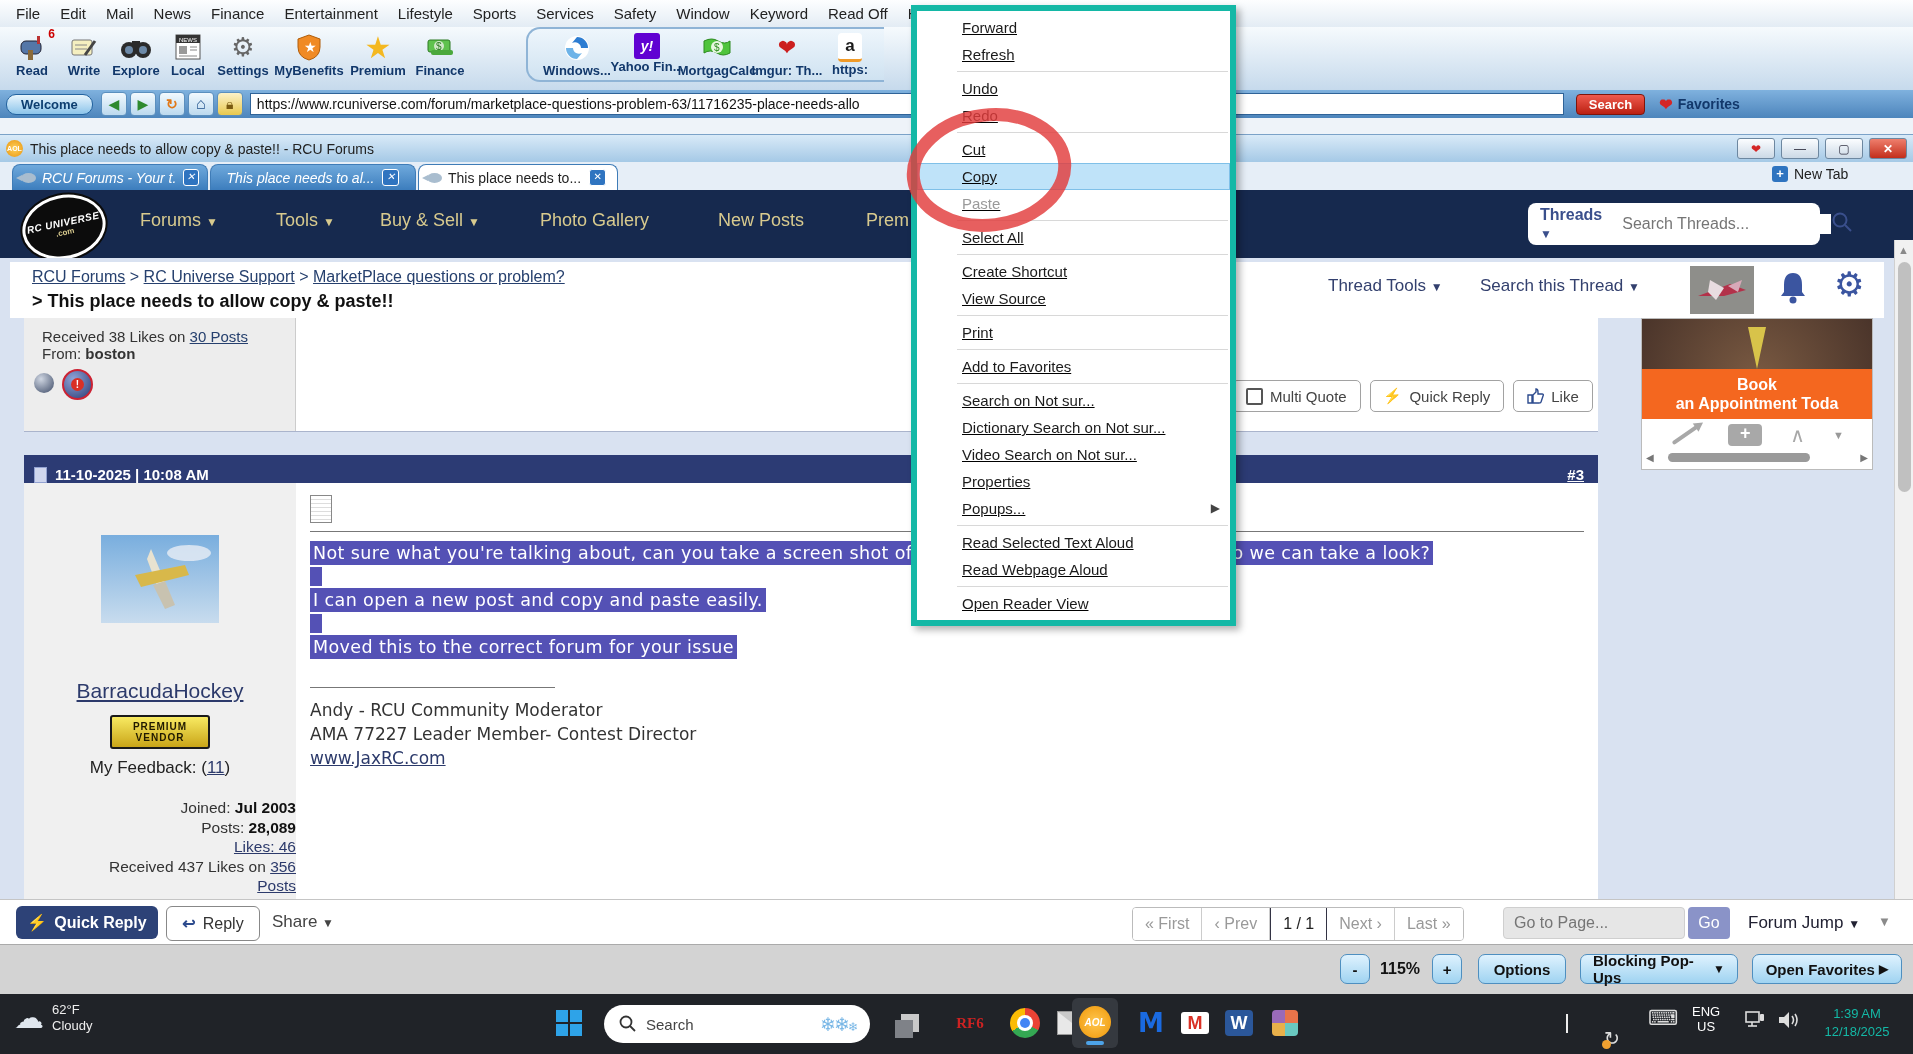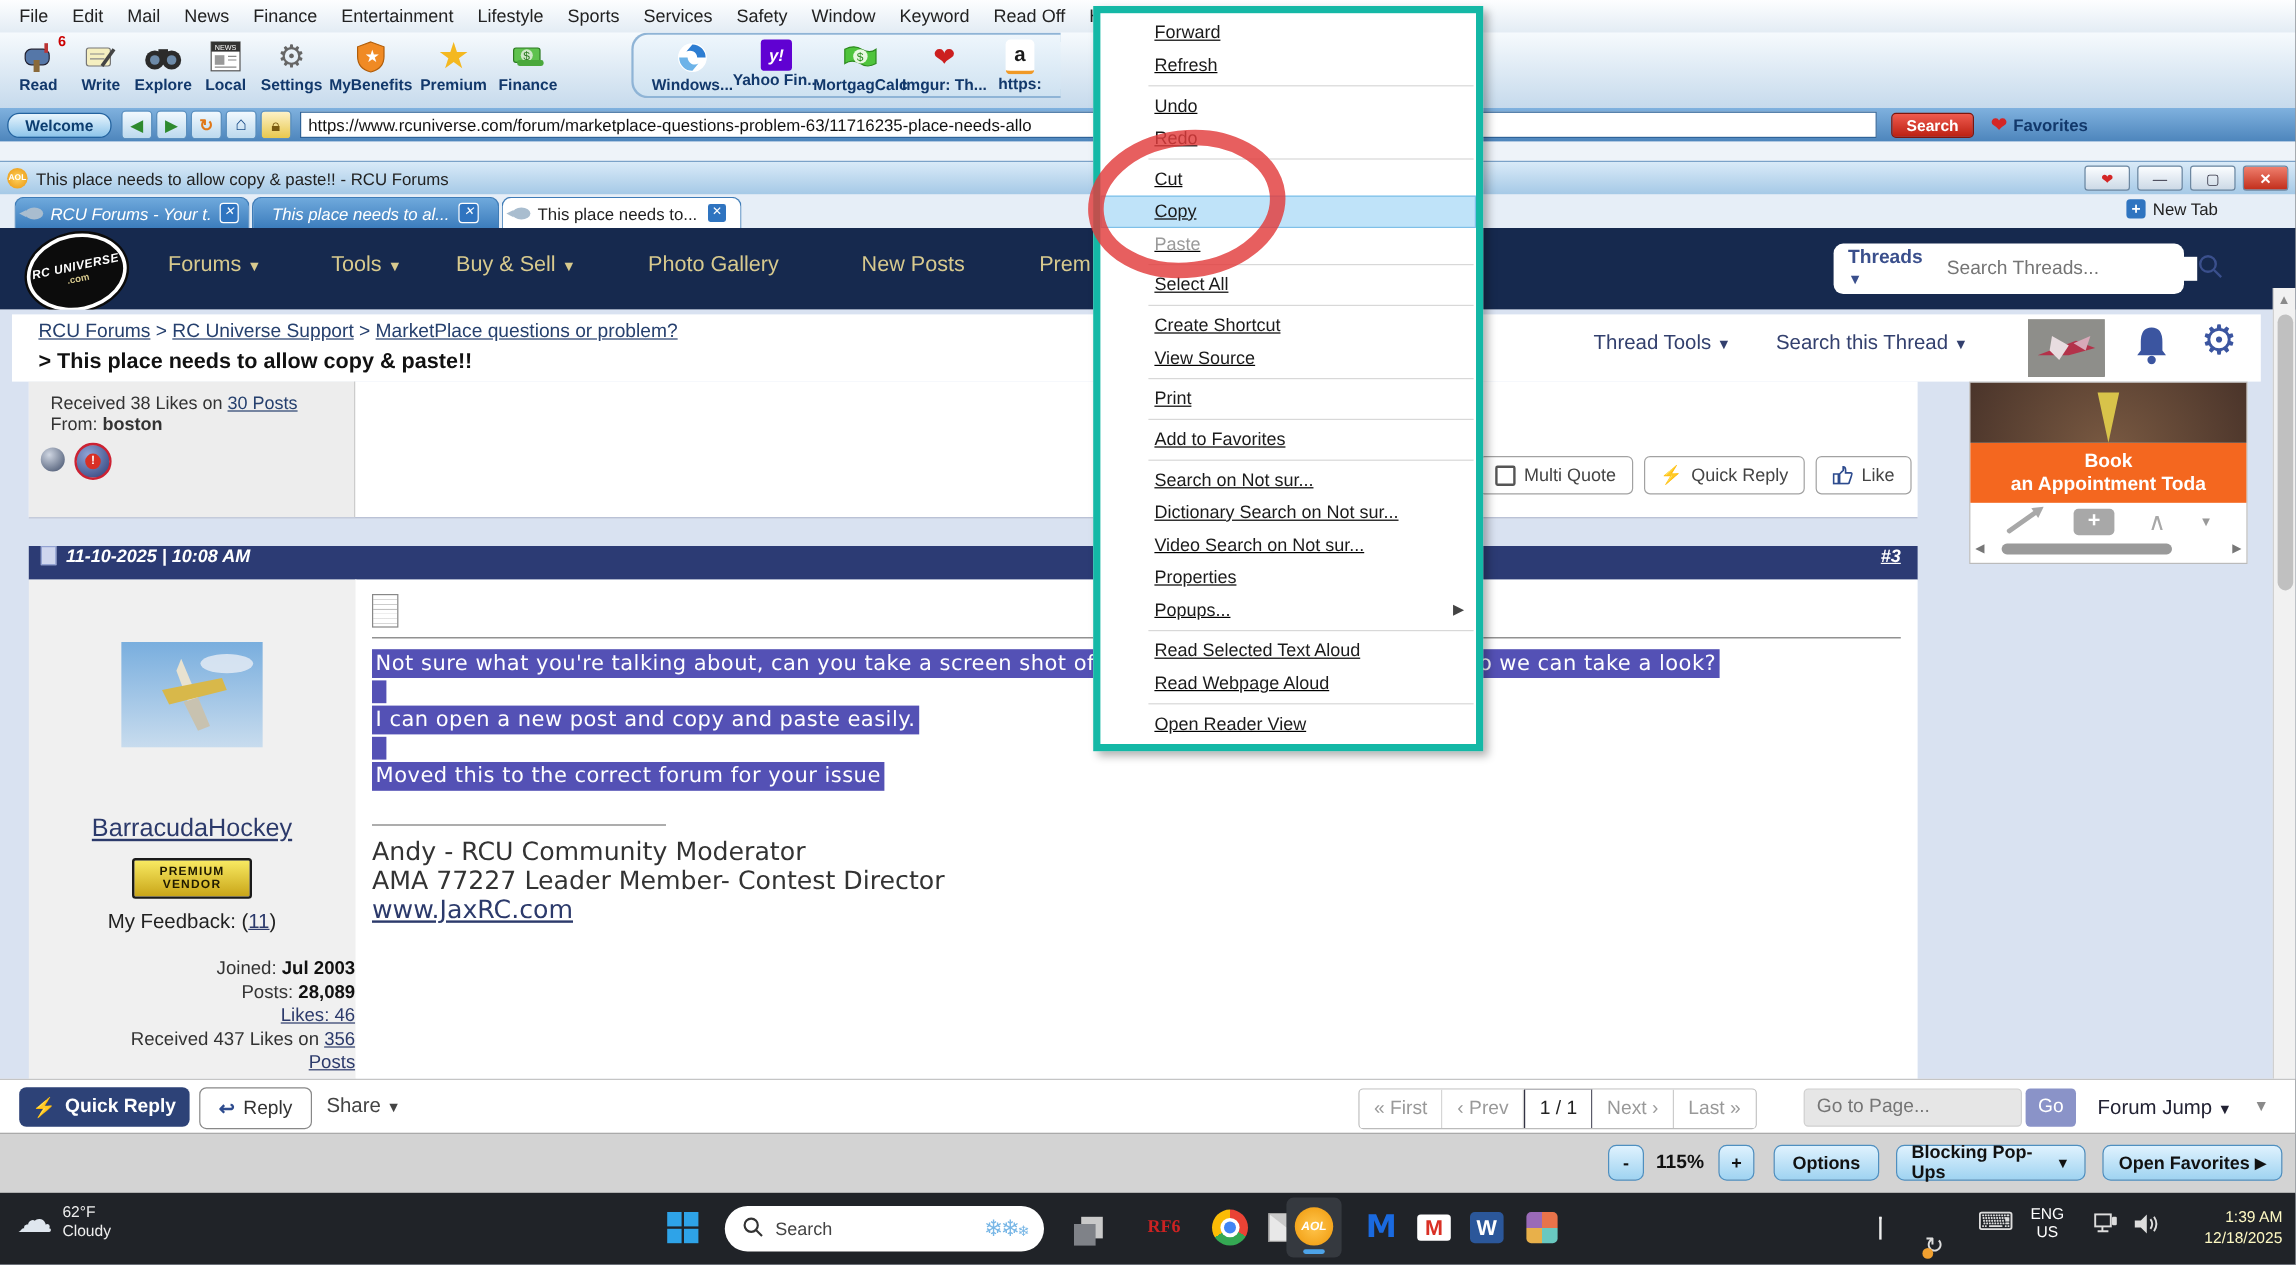--- a/index.html
+++ b/index.html
@@ -87,21 +87,21 @@
   .orb2{position:absolute;left:38px;top:51px;width:27px;height:27px;border-radius:50%;
     background:radial-gradient(circle at 35% 30%,#8fa4d8,#2c3c74);border:2px solid #c23;display:flex;align-items:center;justify-content:center;}
   .orb2 .ex{width:13px;height:13px;border-radius:50%;background:#d93025;color:#fff;font-size:10px;
     font-weight:bold;text-align:center;line-height:13px;}
   #actrow{position:absolute;left:1232px;top:122px;display:flex;gap:9px;}
   .wbtn{height:30px;background:#fff;border:1px solid #a2a2a2;border-radius:5px;display:flex;align-items:center;
     padding:0 13px;font-size:15px;color:#444;white-space:nowrap;}
   .wbtn .bi{color:#2d4b8e;margin-right:7px;font-size:15px;display:flex;align-items:center;}
   .cbox{width:13px;height:13px;border:2px solid #555;border-radius:2px;margin-right:7px;}
   
-  #phead{position:absolute;left:24px;top:197px;width:1574px;height:28px;background:#2c3b74;display:flex;align-items:flex-start;font-style:italic;}
+  #phead{position:absolute;left:24px;top:197px;width:1574px;height:28px;background:#2c3b74;display:flex;align-items:flex-end;}
   .pgicon{width:11px;height:14px;background:#cfd6ee;border:1px solid #93a2d2;margin:0 8px 0 10px;}
   .pdate{color:#fff;font-weight:bold;font-size:15px;}
   .pnum{margin-left:auto;margin-right:14px;color:#fff;font-weight:bold;font-size:15px;text-decoration:underline;}
   #pside{position:absolute;left:24px;top:225px;width:272px;height:416px;background:#f0f0f0;border-right:1px solid #ccc;
     text-align:center;font-size:15px;color:#333;}
   .avatar{margin:52px auto 0;width:118px;height:88px;display:block;}
   .uname{display:inline-block;margin-top:56px;font-size:21px;color:#2c3a6b;text-decoration:underline;}
   .vbadge{margin:12px auto 0;width:96px;height:30px;background:linear-gradient(#f8ea62,#c9a518);
     border:2px solid #1a1a1a;border-radius:3px;display:flex;flex-direction:column;align-items:center;justify-content:center;}
   .vbadge span{font-size:10px;font-weight:bold;color:#201a00;letter-spacing:1px;line-height:11px;}
@@ -111,21 +111,21 @@
   .stats b{color:#111;}
   .stats a{color:#2c3a6b;text-decoration:underline;}
   #pbody{position:absolute;left:296px;top:225px;width:1302px;height:416px;background:#fff;
     padding:12px 14px;box-sizing:border-box;font-family:"DejaVu Sans",sans-serif;}
   .paper{width:20px;height:26px;border:1px solid #888;background:repeating-linear-gradient(#fff,#fff 3px,#bbb 4px);margin-bottom:8px;}
   .bodyhr{border:none;border-top:1px solid #777;margin:0 0 9px 0;}
   .sel{background:#5451b5;color:#fff;font-size:17.5px;letter-spacing:.4px;padding:2px 3px;line-height:24px;}
   .selblock{width:12px;height:19px;background:#5451b5;margin:2px 0;}
   .pline{margin:0;white-space:nowrap;}
   .sigdiv{width:245px;border:none;border-top:1px solid #777;margin:28px 0 10px 0;}
-  .sig{font-size:21px;color:#333;line-height:24px;}
+  .sig{font-size:17px;color:#333;line-height:24px;}
   .sig a{color:#2c3a6b;text-decoration:underline;}
   
   #adcard{position:absolute;left:1641px;top:60px;width:232px;height:152px;background:#fff;border:1px solid #bbb;box-sizing:border-box;}
   .adphoto{height:50px;background:radial-gradient(circle at 50% 120%,#7a5a42,#4a342a);position:relative;overflow:hidden;}
   .tie{position:absolute;left:106px;top:8px;width:0;height:0;border-left:9px solid transparent;
     border-right:9px solid transparent;border-top:42px solid #d8c34a;}
   .adbanner{height:50px;background:#f4671f;color:#fff;font-weight:bold;font-size:16px;text-align:center;
     display:flex;flex-direction:column;justify-content:center;line-height:19px;white-space:nowrap;overflow:hidden;}
   .adicons{height:32px;display:flex;align-items:center;justify-content:space-around;padding:0 14px;color:#9a9a9a;}
   .aidkit{width:34px;height:22px;background:#a8a8a8;border-radius:4px;position:relative;}
@@ -192,21 +192,21 @@
     display:flex;align-items:center;justify-content:center;}
   .wd{width:28px;height:26px;background:#2b579a;border-radius:4px;color:#fff;font-weight:bold;font-size:18px;
     display:flex;align-items:center;justify-content:center;}
   .ph{width:26px;height:26px;border-radius:4px;background:conic-gradient(#e8734a 0 25%,#69c8c0 0 50%,#e8b04a 0 75%,#9a6ab8 0 100%);}
   .trayic{position:absolute;top:16px;color:#ddd;}
   .chev{width:10px;height:10px;border-left:2px solid #eee;border-top:2px solid #eee;transform:rotate(45deg);}
   .synic{font-size:19px;position:relative;}
   .synic i{position:absolute;left:-2px;bottom:1px;width:9px;height:9px;border-radius:50%;background:#f0a030;}
   .kbg{font-size:21px;}
   .langg{font-size:13px;line-height:15px;color:#fff;text-align:center;}
-  .clock{position:absolute;left:1812px;top:11px;font-size:13px;line-height:18px;color:#fef9c3;text-align:right;width:90px;}
+  .clock{position:absolute;left:1812px;top:11px;font-size:13px;line-height:18px;color:#14b8a6;text-align:center;width:90px;}
   
   #ctxmenu{left:911px;top:5px;width:313px;background:#fff;border:6px solid #14b8a6;
     box-shadow:4px 4px 7px rgba(0,0,0,.3);z-index:60;padding:3px 0;text-decoration:underline;}
   .mi{height:27px;line-height:27px;padding-left:45px;font-size:15px;color:#1b1b1b;position:relative;}
   .mi.hl{background:#bfe3f9;outline:1px solid #7fc0e8;outline-offset:-1px;}
   .mi.dis{color:#9a9a9a;}
   .msub{position:absolute;right:10px;top:0;color:#444;font-size:12px;}
   .msep{border-top:1px solid #d8d8d8;margin:3px 2px 3px 40px;}
   #redcircle{left:903px;top:106px;z-index:70;}
   a{cursor:pointer;}

